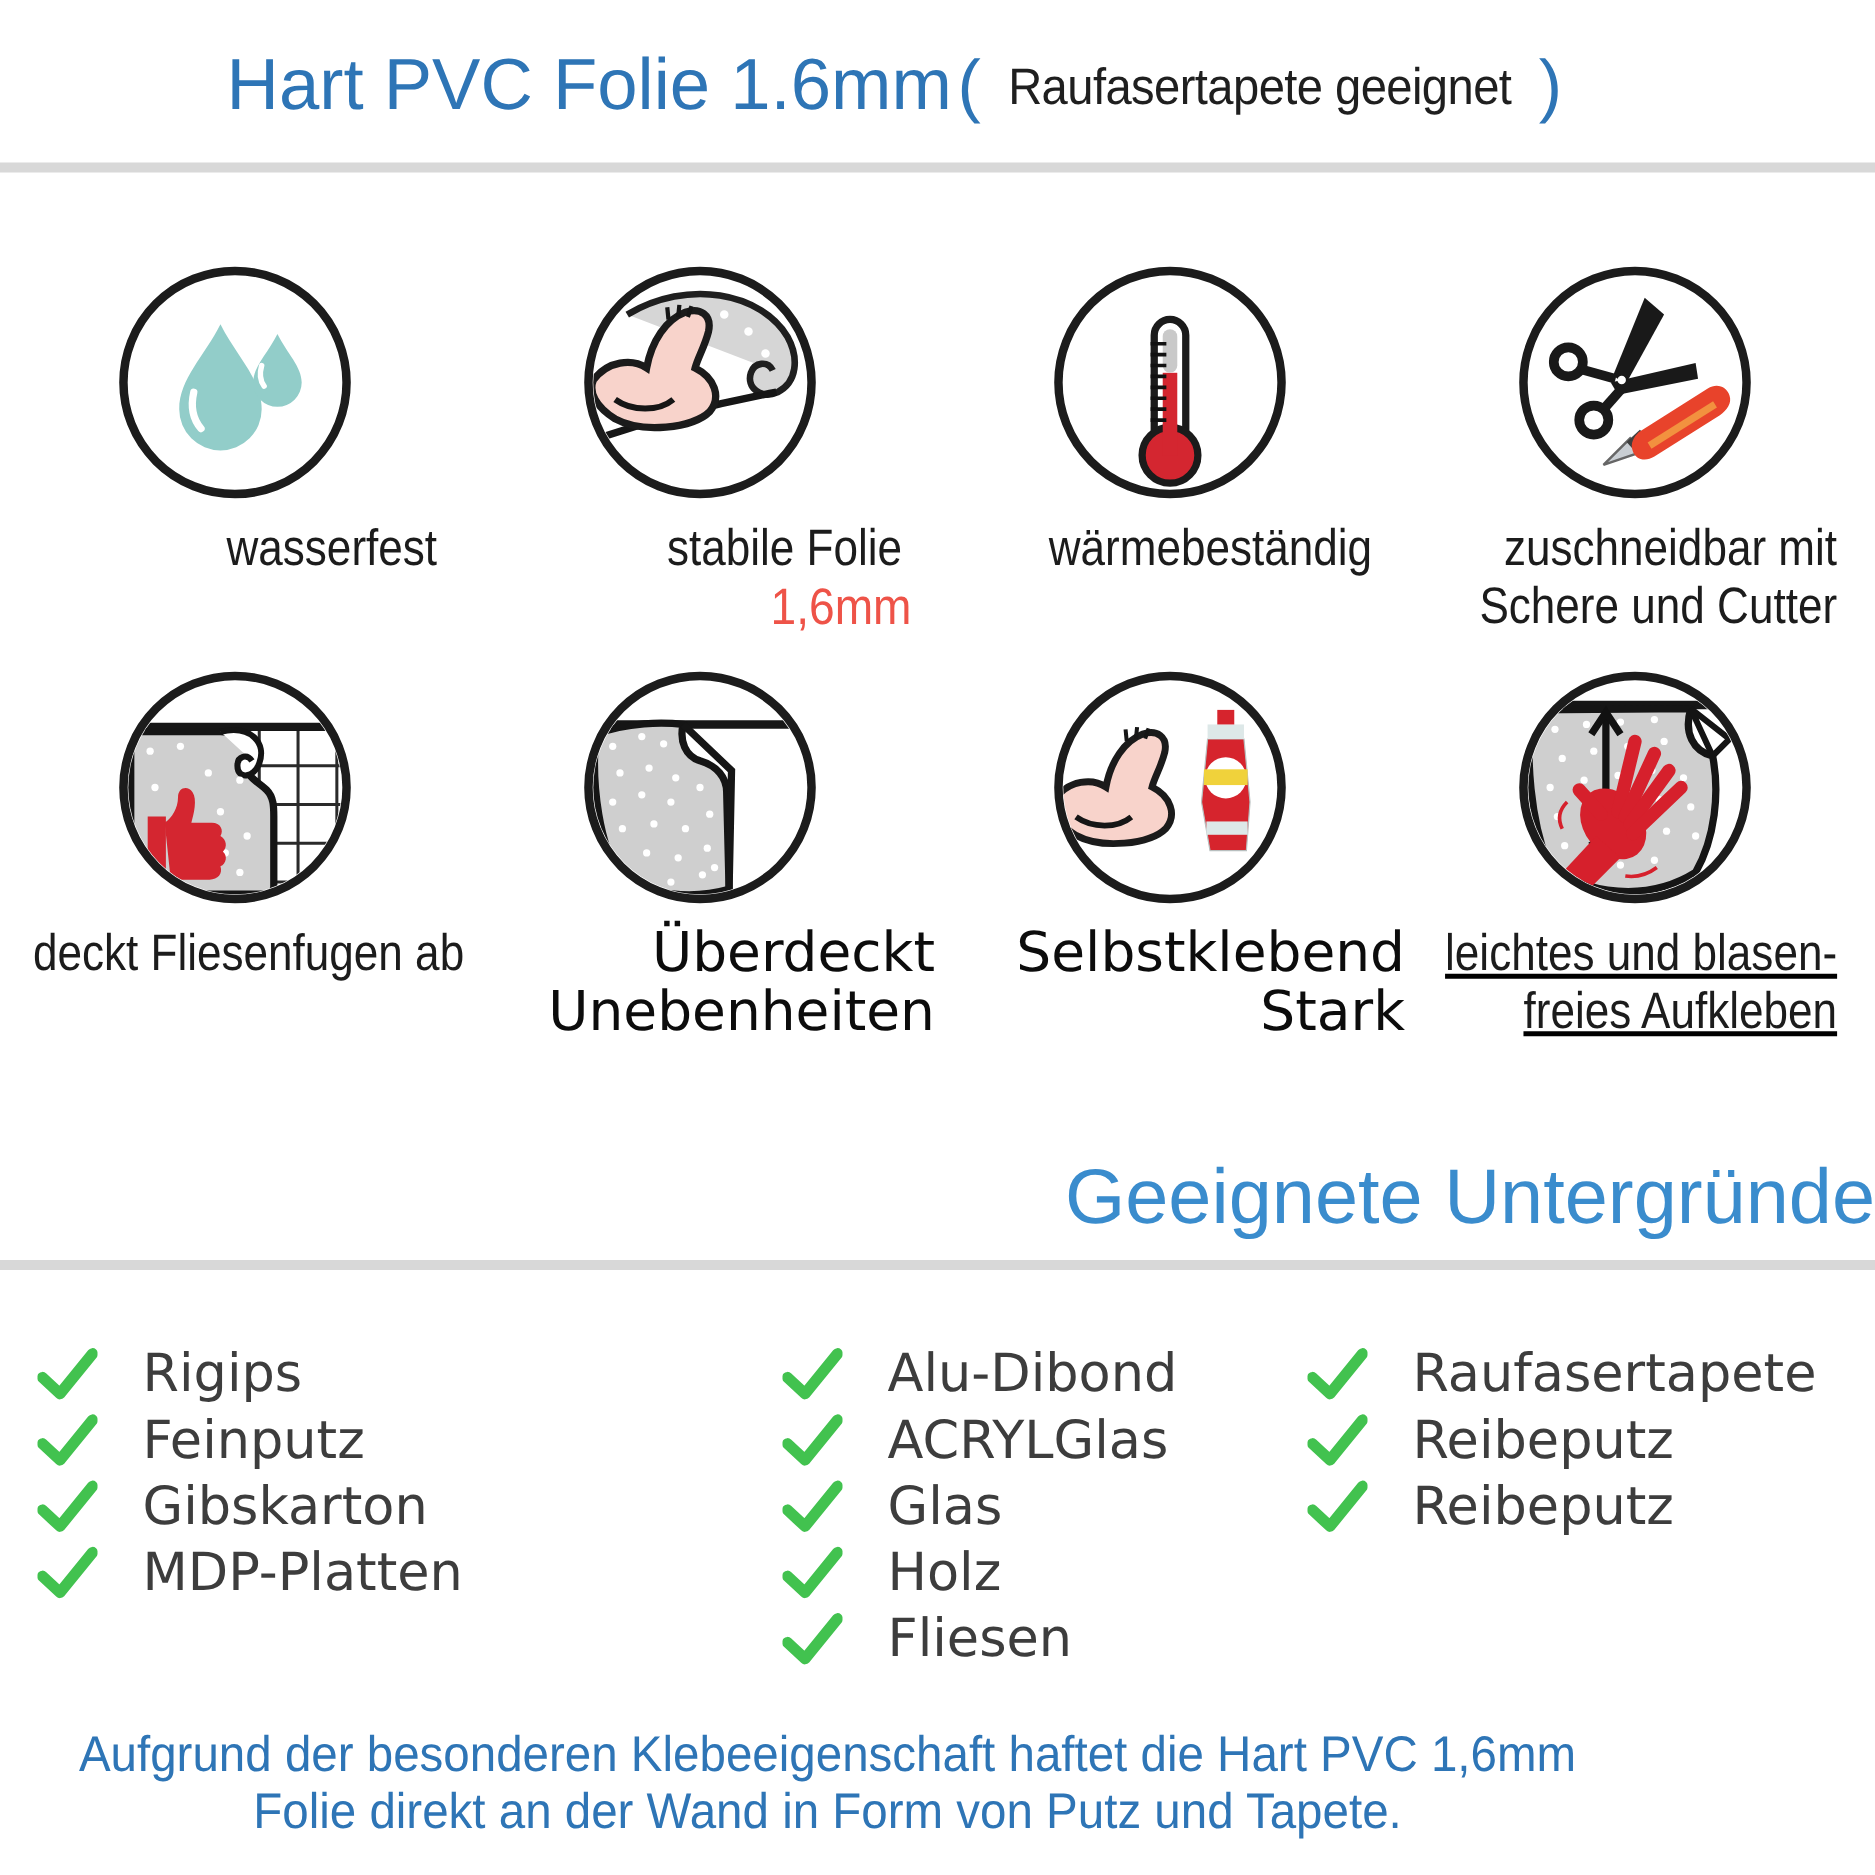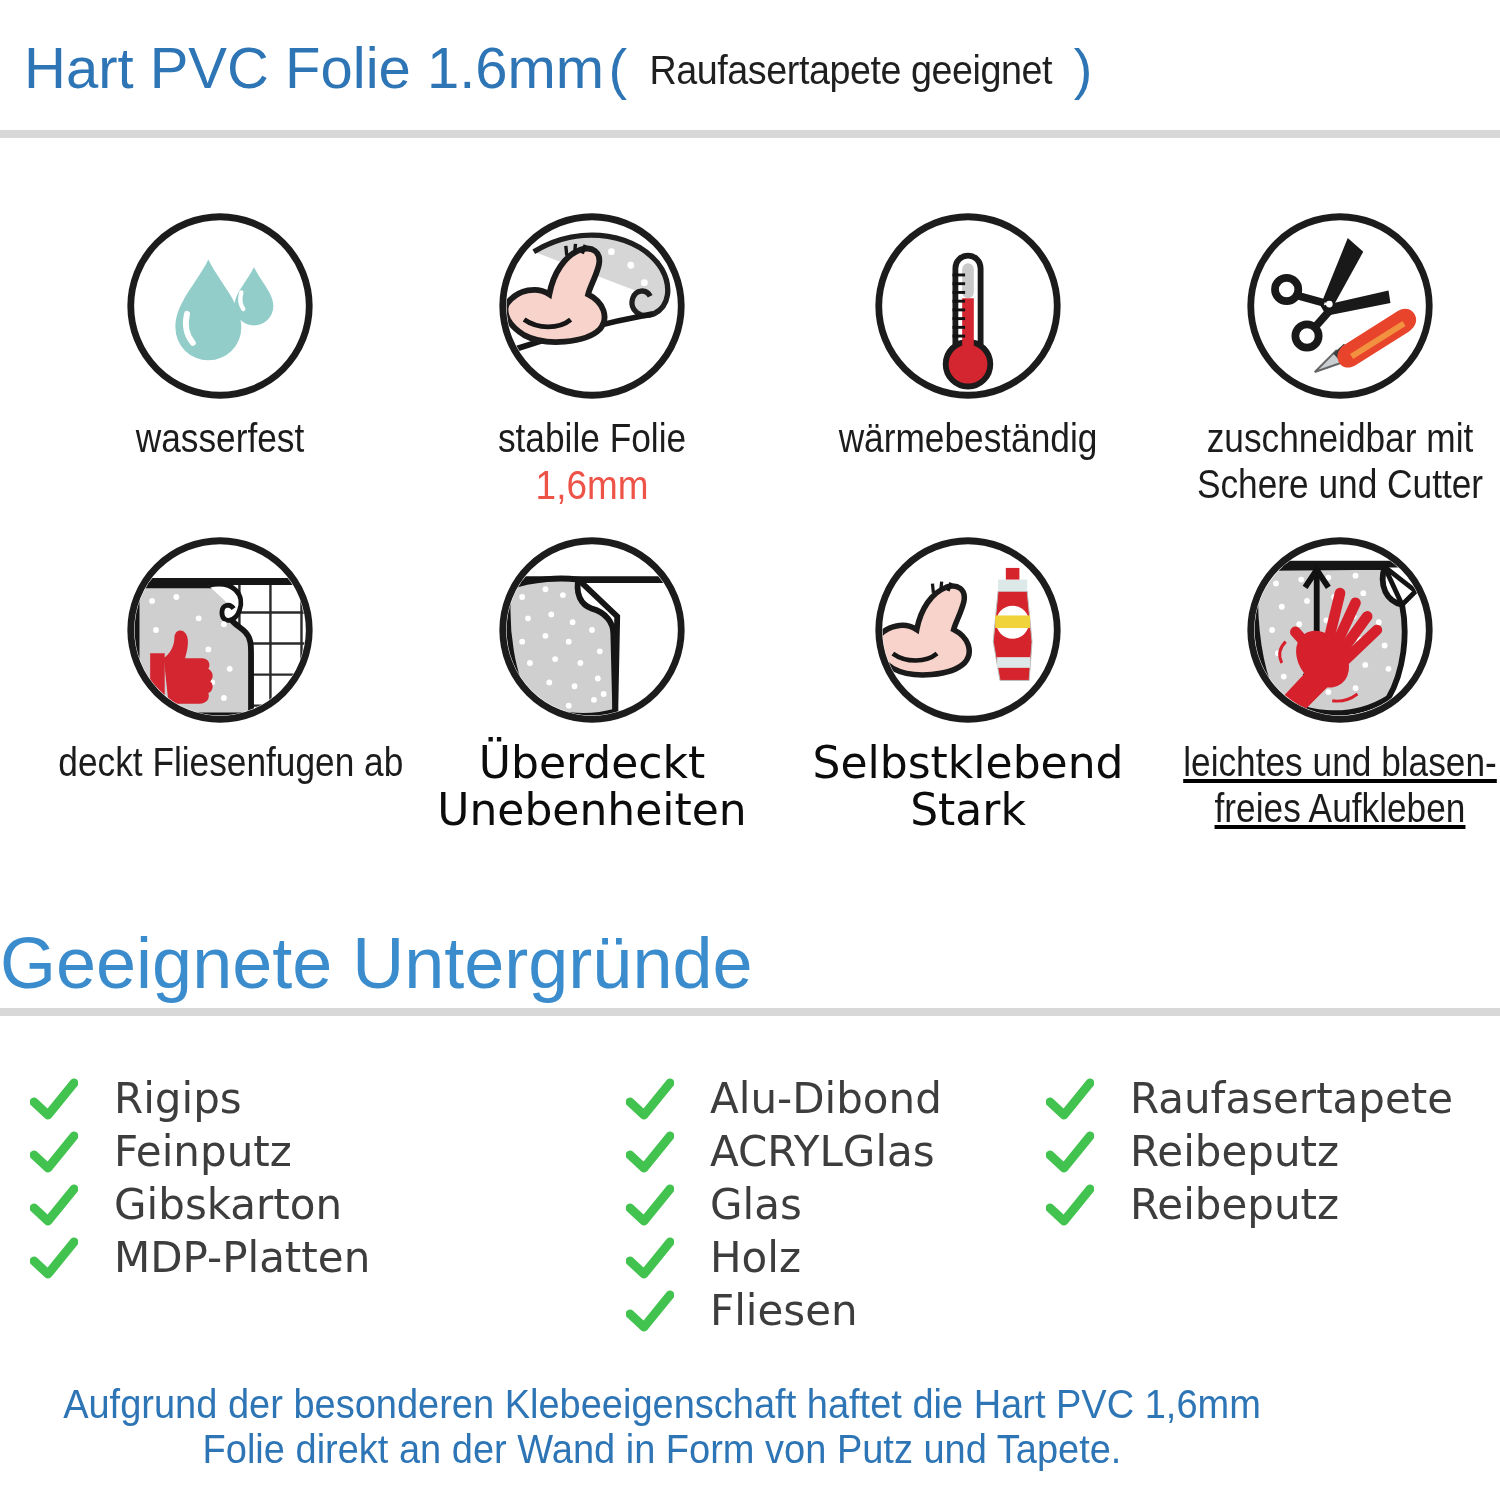--- a/index.html
+++ b/index.html
@@ -6,41 +6,41 @@
     --title-blue:#2e75b6; --section-blue:#3a8ccd; --accent-red:#ee5348;
     --icon-red:#d42630; --check-green:#42c24f; --drop-teal:#92cdc9;
     --skin-pink:#f8d3cb; --foil-gray:#cfcfcf; --line-gray:#d8d8d8;
     --text-dark:#1c1c1c; --list-text:#3d3d3d;
   }
   *{margin:0;padding:0;box-sizing:border-box;}
   html,body{width:1500px;height:1500px;background:#fff;overflow:hidden;
     font-family:"Liberation Sans",sans-serif;}
 
   
-  .header{position:absolute;top:34px;left:0;width:1431px;white-space:nowrap;margin-left:24px;}
+  .header{position:absolute;top:34px;left:0;width:1431px;text-align:center;white-space:nowrap;}
   .title-main{font-size:58px;color:var(--title-blue);letter-spacing:0px;}
   .paren{font-size:56px;color:var(--title-blue);font-weight:400;}
   .paren-note{display:inline-block;font-size:41px;color:#1f1f1f;transform:scaleX(0.92);
     transform-origin:50% 50%;vertical-align:4px;letter-spacing:-0.5px;}
   .divider{position:absolute;left:0;width:1500px;height:8px;background:var(--line-gray);}
 
   
-  .feature{position:absolute;width:376px;text-align:center;margin-left:32px;}
+  .feature{position:absolute;width:376px;text-align:right;}
   .feature svg.badge{width:194px;height:194px;display:block;margin:0 auto;}
   .f-label{margin-top:12px;}
   .cond-line{display:block;font-size:41px;line-height:46px;color:var(--text-dark);
     transform:scaleX(0.86);transform-origin:50% 50%;white-space:nowrap;}
   .wide-line{display:block;font-family:"DejaVu Sans",sans-serif;font-size:44px;line-height:47px;
     color:#0c0c0c;white-space:nowrap;}
   .f-sub{display:block;font-size:41px;line-height:48px;color:var(--accent-red);
     transform:scaleX(0.9);transform-origin:50% 50%;}
 
   
-  .section-title{position:absolute;top:922px;left:0;width:1500px;text-align:left;
-    font-size:72px;color:var(--section-blue);}
+  .section-title{position:absolute;top:922px;left:0;width:1500px;text-align:right;
+    font-size:62px;color:var(--section-blue);}
 
   
   .col{position:absolute;top:1072px;}
   .col-1{left:30px;} .col-2{left:626px;} .col-3{left:1046px;}
   .check-item{display:flex;align-items:center;height:53px;white-space:nowrap;gap:12px;}
   .check-item svg{width:48px;height:42px;flex:0 0 48px;margin-right:24px;}
   .check-label{font-family:"DejaVu Sans",sans-serif;font-size:42px;color:var(--list-text);
     letter-spacing:0px;}
   .check-mark{fill:none;stroke:var(--check-green);stroke-width:9;stroke-linecap:round;stroke-linejoin:round;}
 

